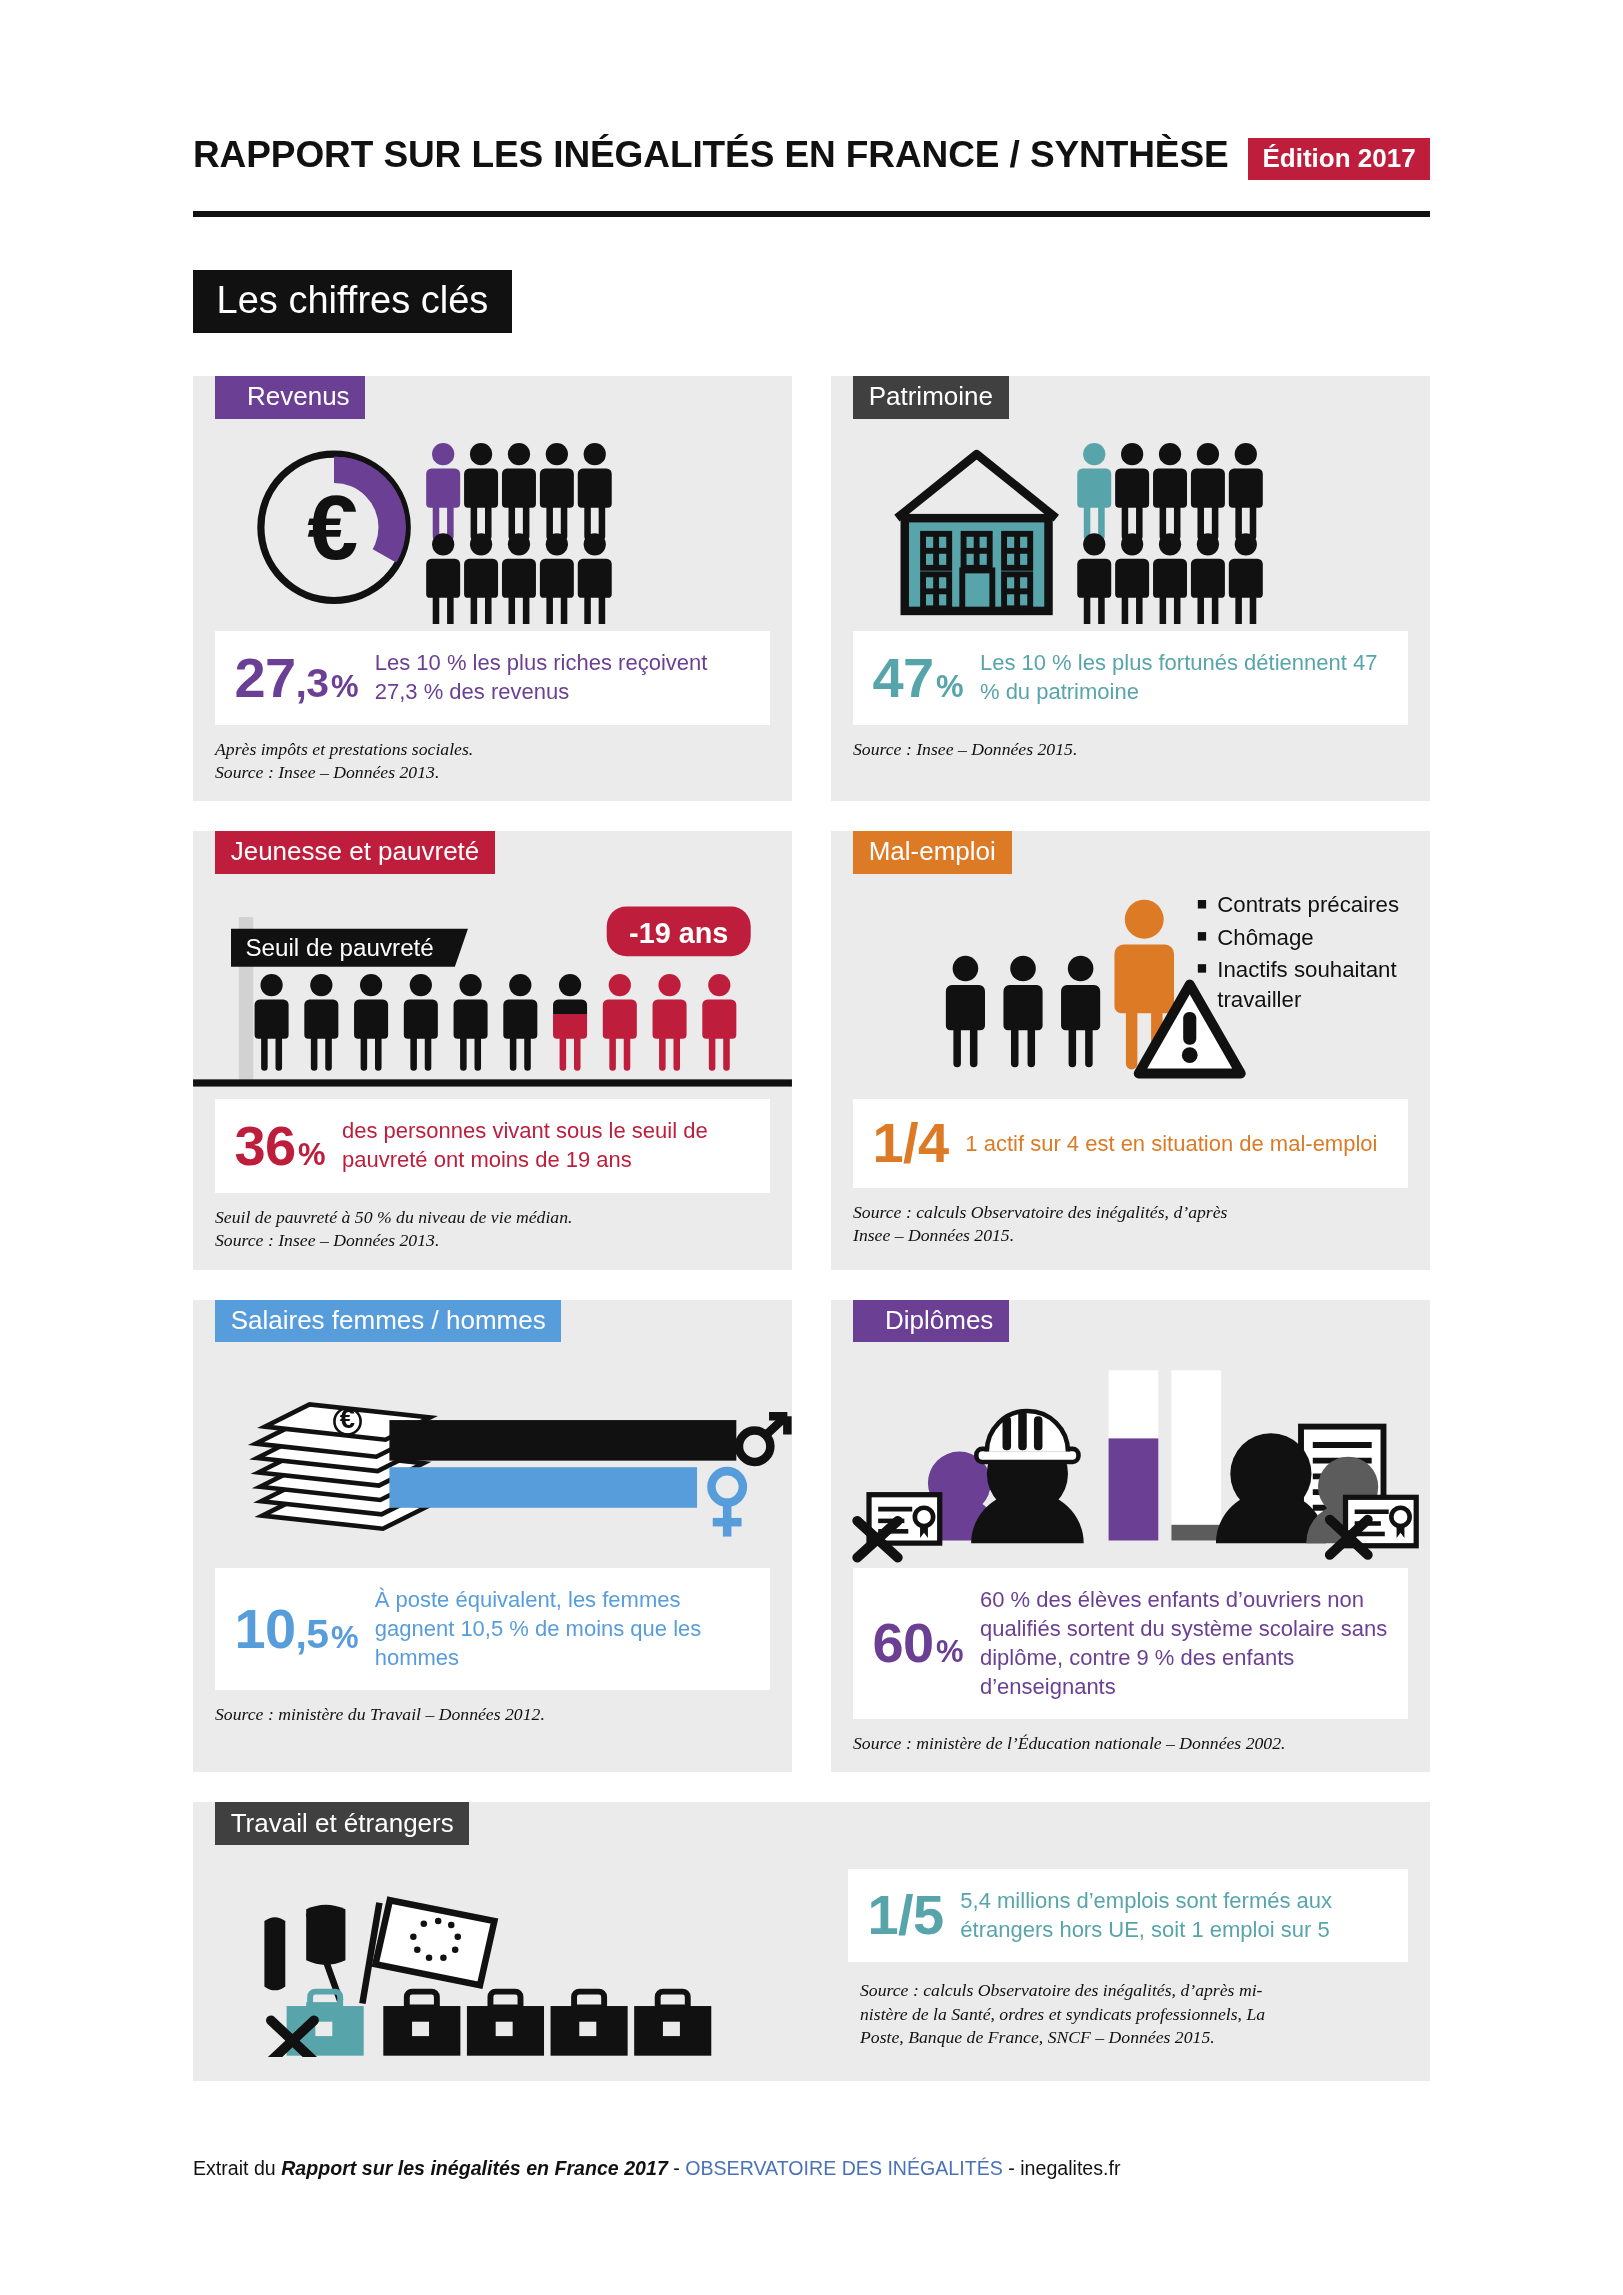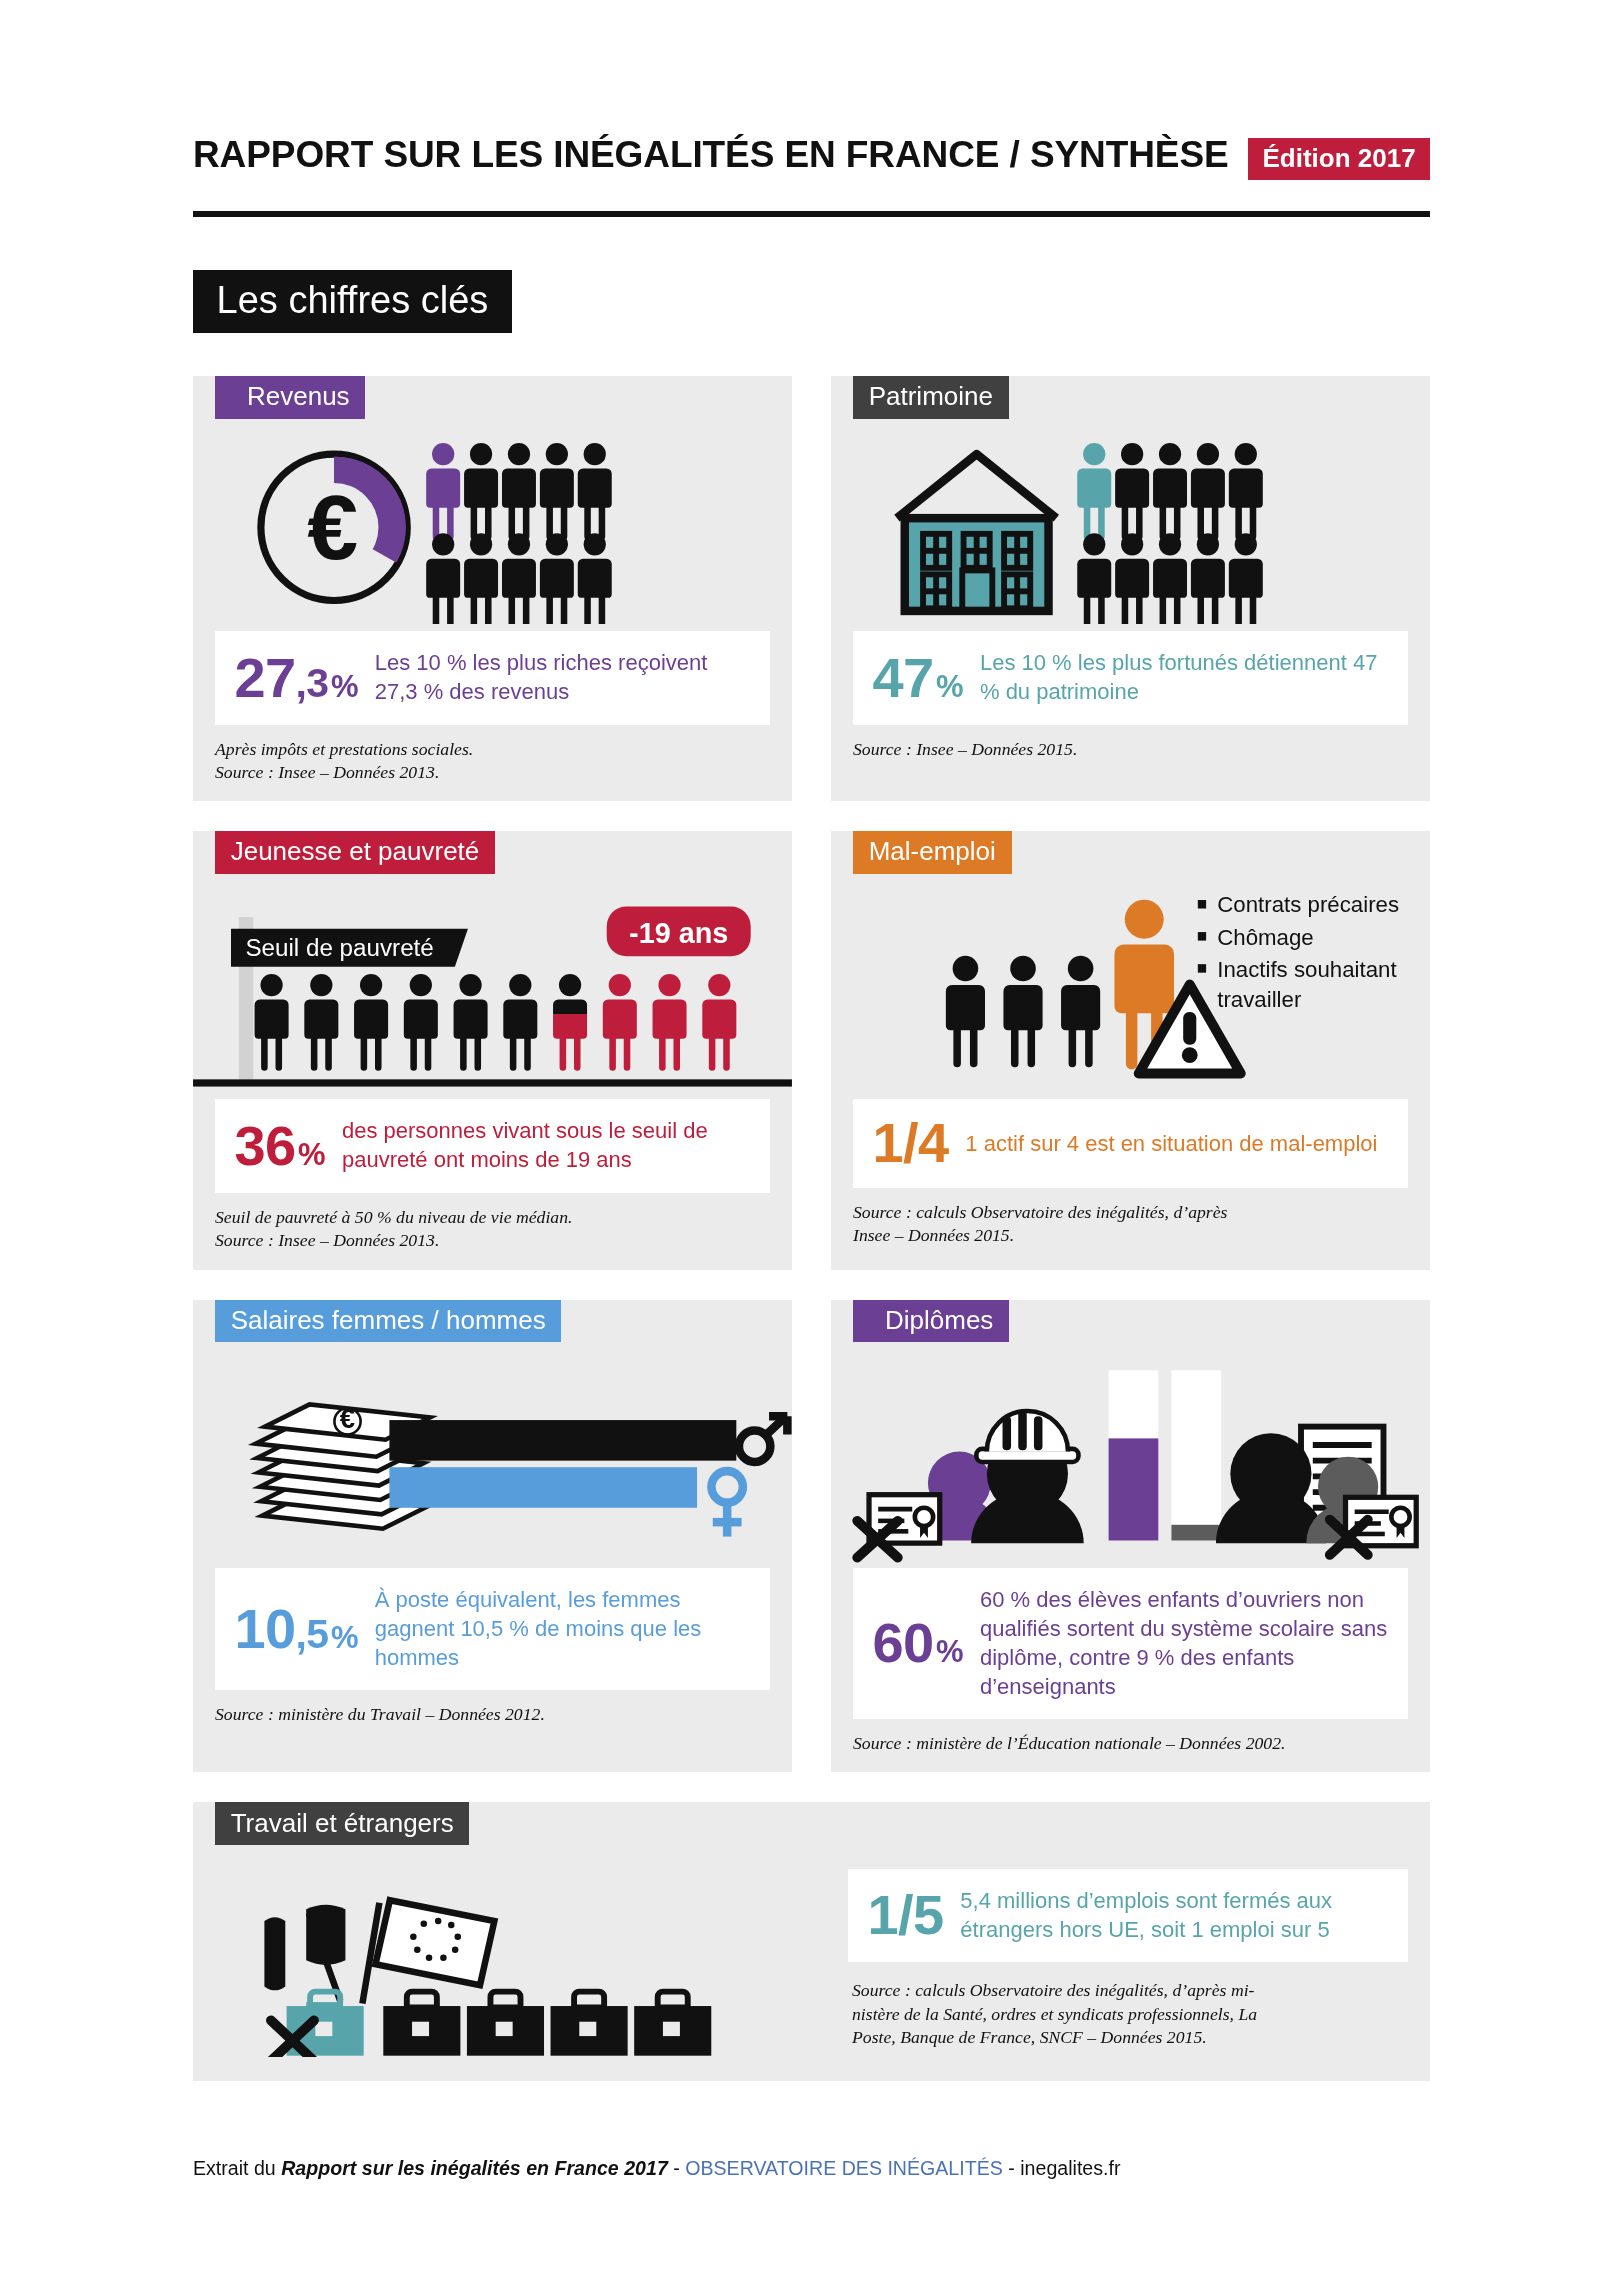--- a/index.html
+++ b/index.html
@@ -615,21 +615,21 @@
                   </g>
                 </g>
               </svg>
             </div>
           </div>
           <div style="flex:1 1 auto;padding-right:22px;padding-top:23.6px;">
             <div class="factbox" style="margin:0;">
               <div class="bignum">1/5</div>
               <div class="facttext">5,4 millions d’emplois sont fermés aux étrangers hors UE, soit 1 emploi sur 5</div>
             </div>
-            <div class="source" style="margin-left:4px;margin-right:0;margin-top:17px;">
+            <div class="source" style="margin-left:12px;margin-right:0;margin-top:17px;">
               <div>Source : calculs Observatoire des inégalités, d’après mi-</div>
               <div>nistère de la Santé, ordres et syndicats professionnels, La</div>
               <div>Poste, Banque de France, SNCF – Données 2015.</div>
             </div>
           </div>
         </div>
       </div>
     </div>
 
   </div>

